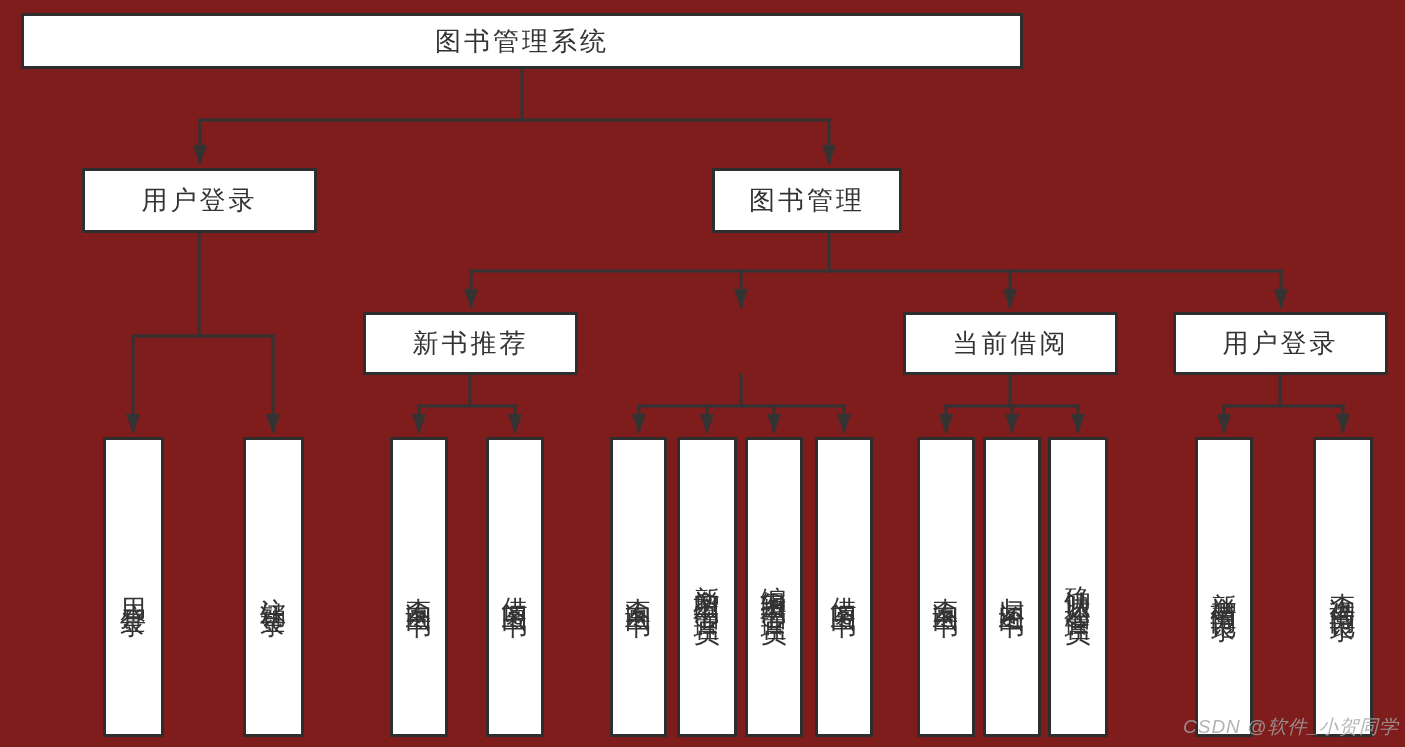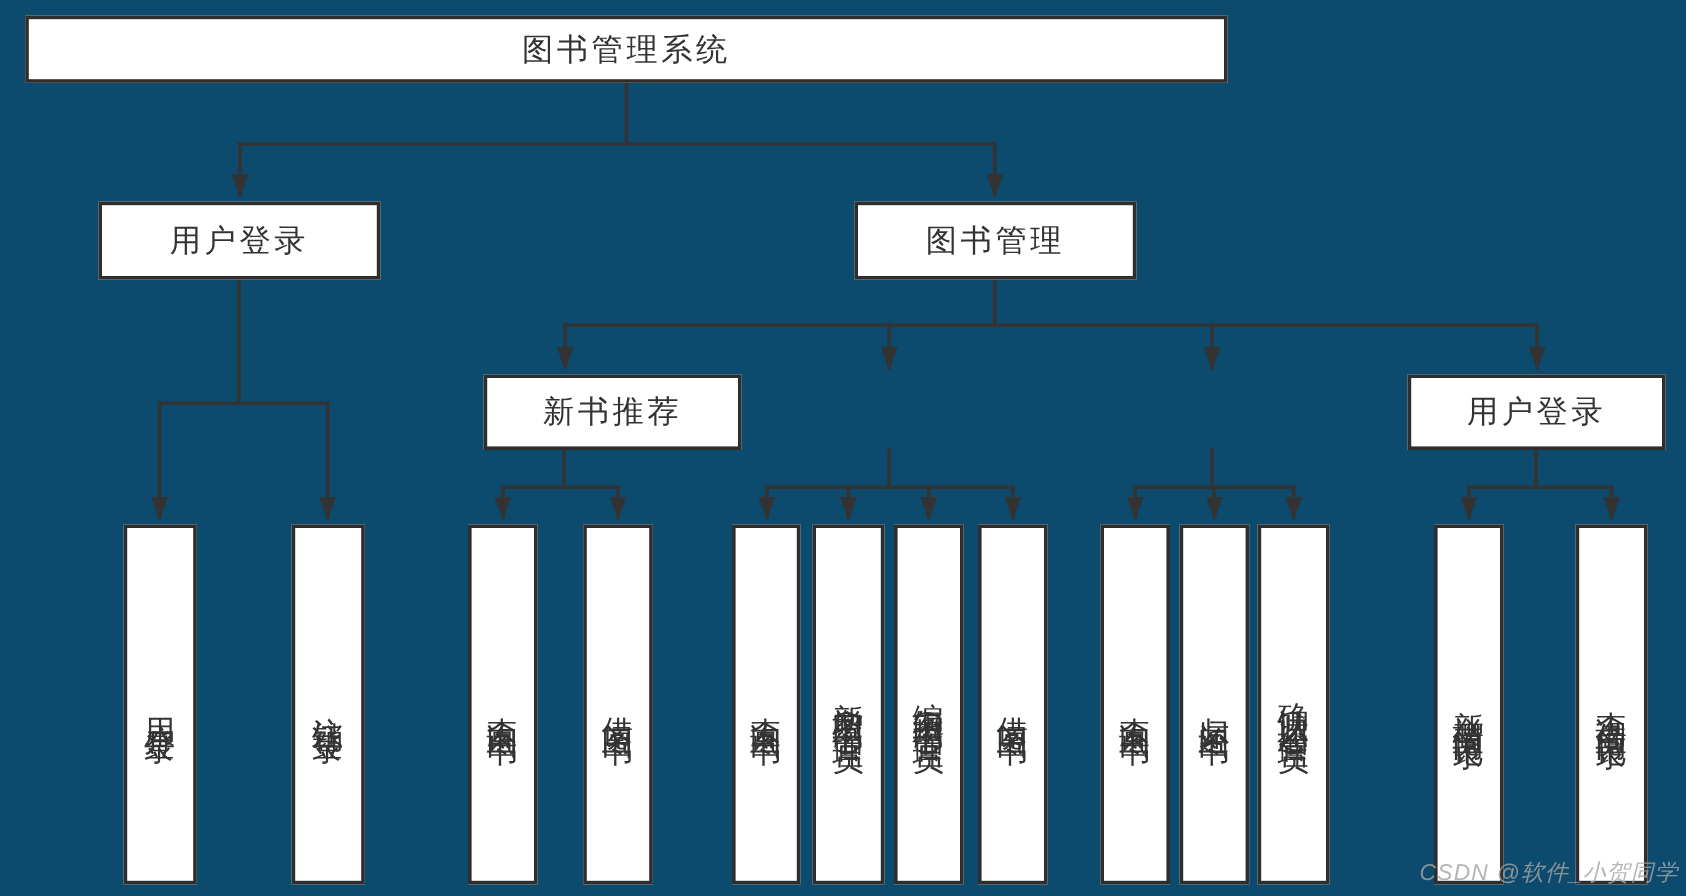--- a/index.html
+++ b/index.html
@@ -1,39 +1,39 @@
 <!DOCTYPE html>
 <html><head>
 <meta charset="utf-8">
 <style>
   html,body { margin:0; padding:0; background:#ffffff; }
   .canvas {
-    position:relative; width:1405px; height:747px; background:#0c4a6e;
+    position:relative; width:1405px; height:747px; background:#7f1d1d;
     font-family:"Liberation Sans","DejaVu Sans",sans-serif; overflow:hidden;
   }
   .wires { position:absolute; left:0; top:0; z-index:1; }
   .node {
     position:absolute; box-sizing:border-box; background:#ffffff;
     border:3px solid #2e2e2e; color:#333333; z-index:2;
     display:flex; align-items:center; justify-content:center;
   }
   .h-label { font-size:26px; letter-spacing:3px; white-space:nowrap; }
   .leaf { top:437px; height:300px; }
   .v-label {
     writing-mode:vertical-rl; text-orientation:mixed;
     font-size:26px; line-height:1; letter-spacing:5px; white-space:nowrap;
   }
   
   .n-root  { left:21px;  top:13px;  width:1002px; height:56px; }
   
   .n-login { left:82px;  top:168px; width:235px;  height:65px; }
-  .n-mgmt  { left:712px; top:168px; width:235px;  height:65px; }
+  .n-mgmt  { left:712px; top:168px; width:190px;  height:65px; }
   
   .lvl3    { top:312px; width:215px; height:63px; }
-  .n-rec   { left:363px;margin-left:40px; }
+  .n-rec   { left:363px; }
   .n-bor   { left:633px; }
   .n-cur   { left:903px; }
   .n-his   { left:1173px; }
   
   .lf-01 { left:103px;  width:61px; }
   .lf-02 { left:243px;  width:61px; }
   .lf-03 { left:390px;  width:58px; }
   .lf-04 { left:486px;  width:58px; }
   .lf-05 { left:610px;  width:57px; }
   .lf-06 { left:677px;  width:60px; }
@@ -113,20 +113,23 @@
   <div class="node n-login">
     <span class="h-label">用户登录</span>
   </div>
   <div class="node n-mgmt">
     <span class="h-label">图书管理</span>
   </div>
 
   <div class="node lvl3 n-rec">
     <span class="h-label">新书推荐</span>
   </div>
+  <div class="node lvl3 n-cur">
+    <span class="h-label">当前借阅</span>
+  </div>
   <div class="node lvl3 n-his">
     <span class="h-label">用户登录</span>
   </div>
 
   <div class="node leaf lf-01">
     <span class="v-label">用户登录</span>
   </div>
   <div class="node leaf lf-02">
     <span class="v-label">注销登录</span>
   </div>

